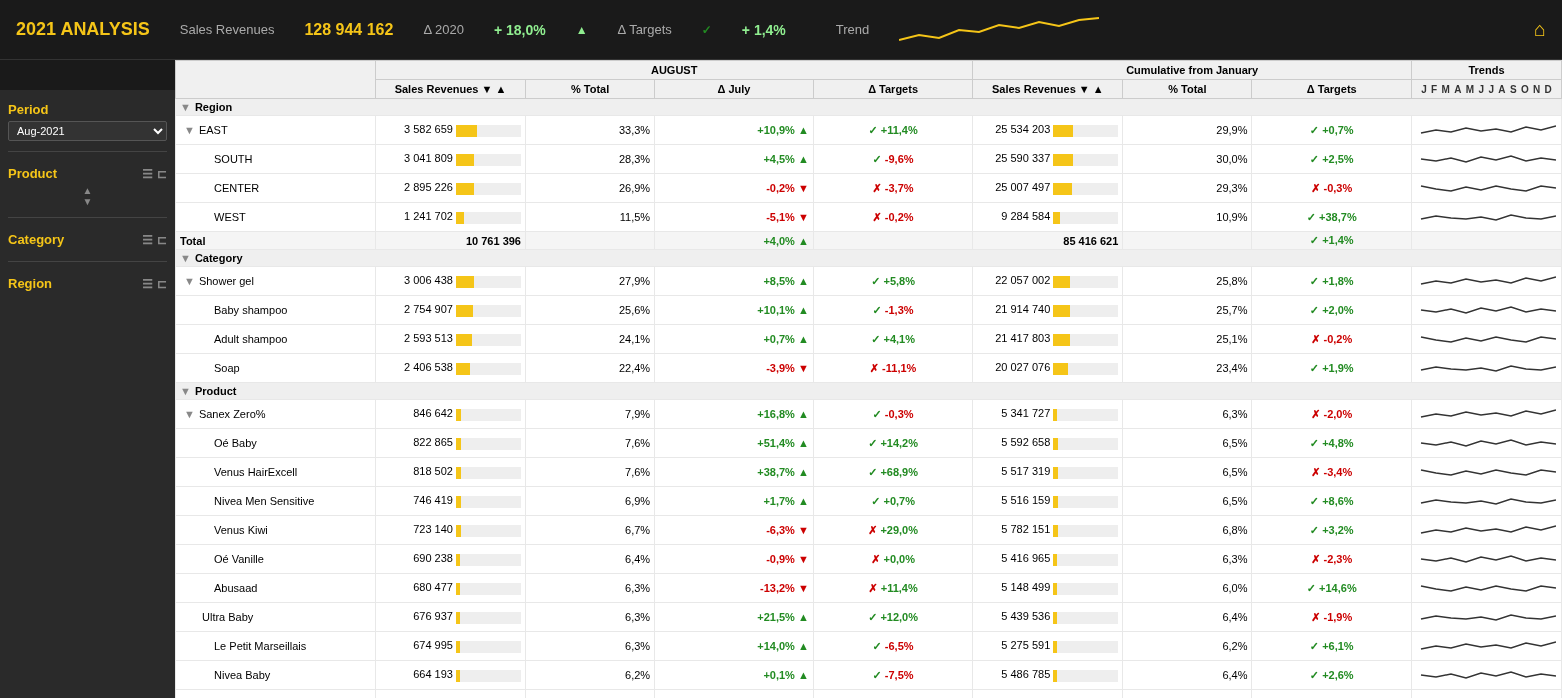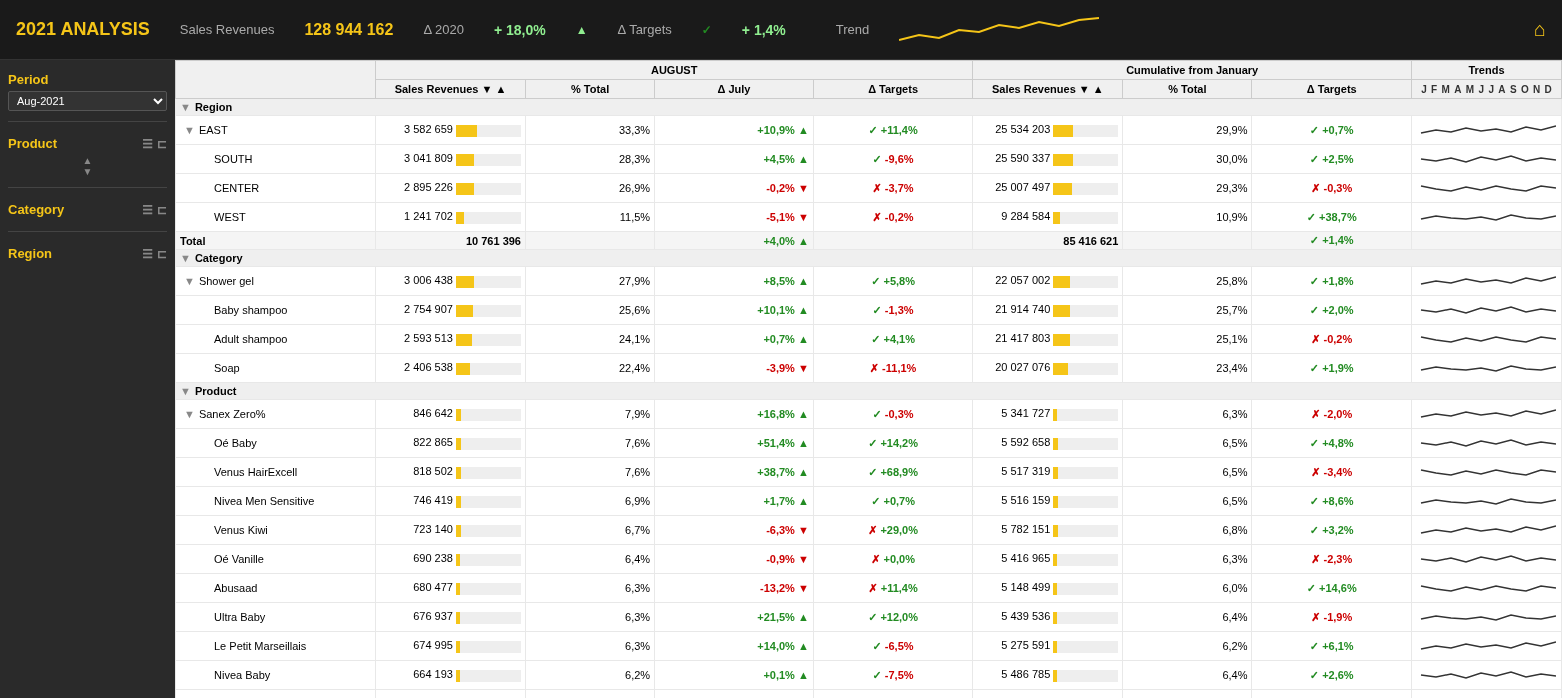--- a/index.html
+++ b/index.html
@@ -31,20 +31,21 @@
     
     #sidebar {
       width: 175px;
       background: #2a2a2a;
       display: flex;
       flex-direction: column;
       padding: 8px;
       gap: 6px;
       overflow-y: auto;
       flex-shrink: 0;
+      margin-top: 30px;
     }
     .filter-section-title {
       color: #f5c518;
       font-weight: bold;
       font-size: 13px;
       display: flex;
       align-items: center;
       justify-content: space-between;
       padding: 4px 0;
     }
@@ -469,21 +470,21 @@
     <td class="delta"><span class="negative">-13,2%</span>&nbsp;<span class="negative">▼</span></td>
     <td class="icon-cell"><span class="cross-red">✗</span>&nbsp;<span class="positive">+11,4%</span></td>
     <td class="num">5 148 499&nbsp;<div style="position:relative;height:12px;width:65px;display:inline-block;vertical-align:middle;background:#eee"><div style="height:12px;width:6%;background:#f5c518;position:absolute;left:0;top:0"></div></div></td>
     <td class="pct">6,0%</td>
     <td class="icon-cell"><span class="check-green">✓</span>&nbsp;<span class="positive">+14,6%</span></td>
     <td class="trend-cell"><svg width="140" height="22" viewBox="0 0 140 22" style="stroke:#333;fill:none;stroke-width:1.5">
                   <polyline points="5,10 20,13 35,15 50,11 65,14 80,10 95,13 110,15 125,10 140,12"></polyline>
                 </svg></td>
   </tr>
             <tr>
-    <td style="padding-left:24px"><span style="display:inline-block;width:14px"></span>Ultra Baby</td>
+    <td style="padding-left:12px"><span style="display:inline-block;width:14px"></span>Ultra Baby</td>
     <td class="num">676 937&nbsp;<div style="position:relative;height:12px;width:65px;display:inline-block;vertical-align:middle;background:#eee"><div style="height:12px;width:6%;background:#f5c518;position:absolute;left:0;top:0"></div></div></td>
     <td class="pct">6,3%</td>
     <td class="delta"><span class="positive">+21,5%</span>&nbsp;<span class="positive">▲</span></td>
     <td class="icon-cell"><span class="check-green">✓</span>&nbsp;<span class="positive">+12,0%</span></td>
     <td class="num">5 439 536&nbsp;<div style="position:relative;height:12px;width:65px;display:inline-block;vertical-align:middle;background:#eee"><div style="height:12px;width:6%;background:#f5c518;position:absolute;left:0;top:0"></div></div></td>
     <td class="pct">6,4%</td>
     <td class="icon-cell"><span class="cross-red">✗</span>&nbsp;<span class="negative">-1,9%</span></td>
     <td class="trend-cell"><svg width="140" height="22" viewBox="0 0 140 22" style="stroke:#333;fill:none;stroke-width:1.5">
                   <polyline points="5,14 20,11 35,13 50,14 65,12 80,15 95,10 110,13 125,14 140,11"></polyline>
                 </svg></td>

